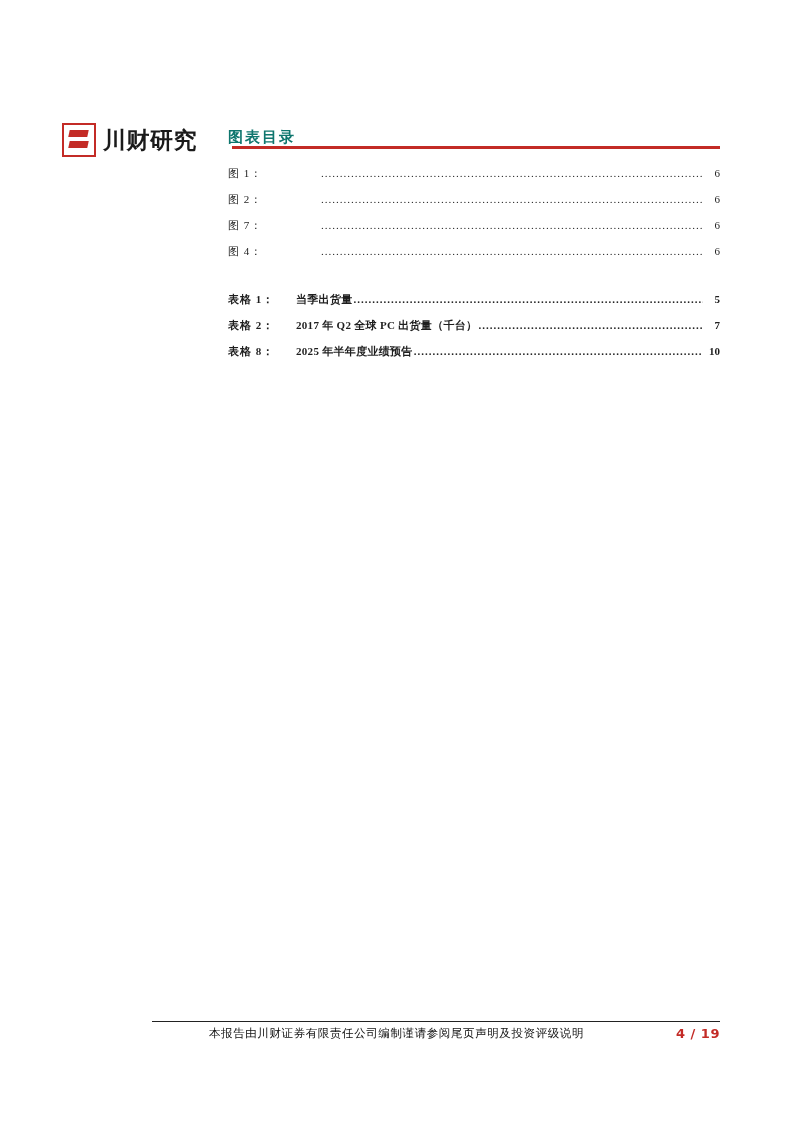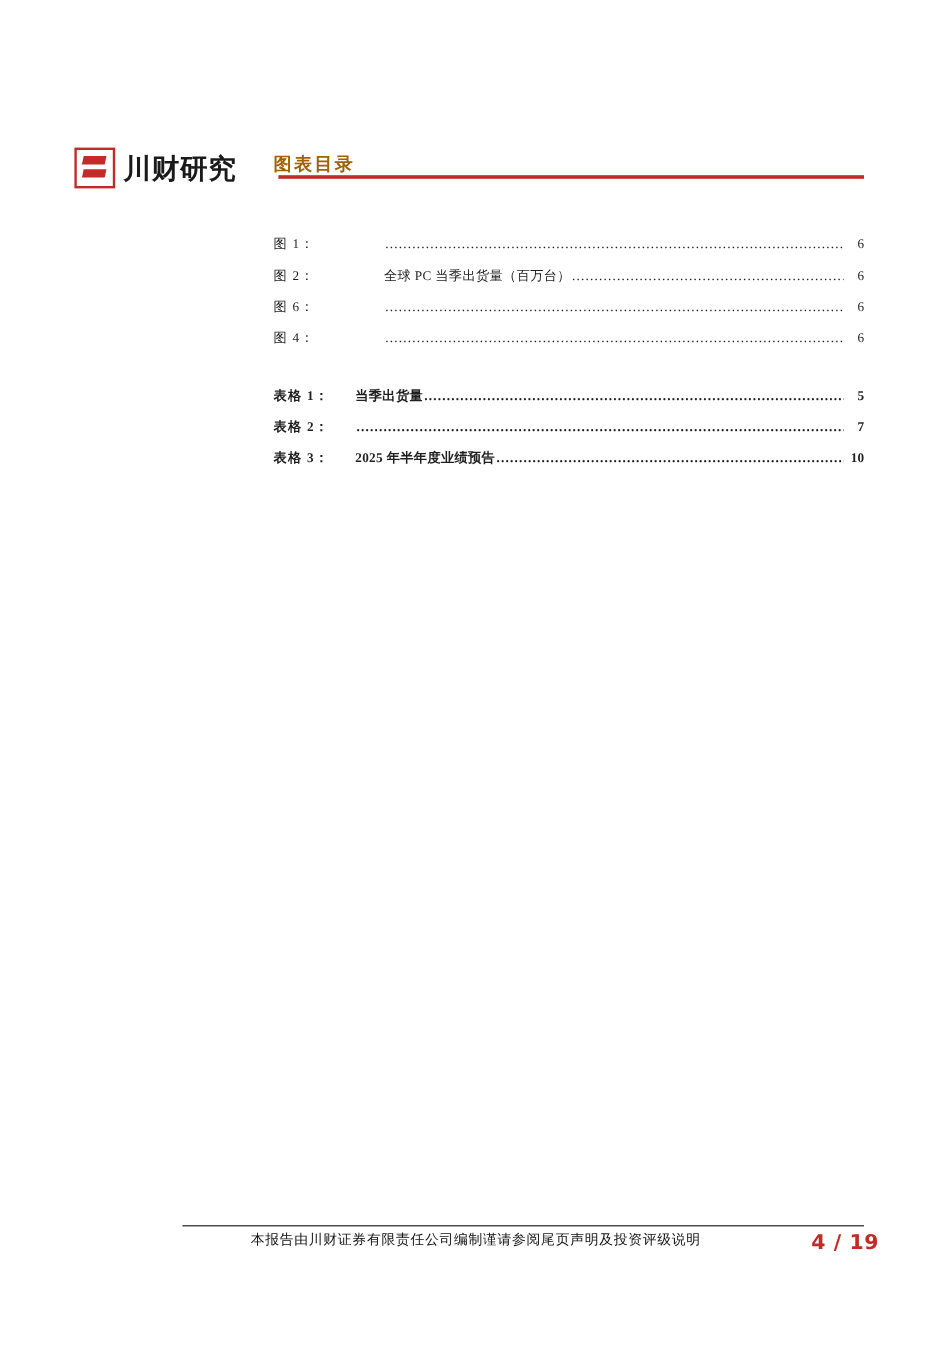--- a/index.html
+++ b/index.html
@@ -82,30 +82,29 @@
   }
 
   
   .toc-title {
     position: absolute;
     left: 228px;
     top: 128px;
     font-family: "DejaVu Sans", sans-serif;
     font-size: 15px;
     font-weight: bold;
-    color: #a16207;
+    color: #0f766e;
     letter-spacing: 2px;
   }
 
   
   .toc-block {
     position: absolute;
     left: 228px;
     width: 492px;
-    margin-top: 31px;
   }
   #figure-list { top: 160px; }
   #table-list  { top: 286px; font-weight: bold; }
 
   .toc-row {
     display: flex;
     align-items: baseline;
     font-size: 11px;
     color: #1f1f1f;
     height: 26px;
@@ -157,21 +156,21 @@
     font-family: Liberation Mono, monospace;
     font-size: 11.5px;
     color: #111111;
     letter-spacing: 0.6px;
   }
   .page-number {
     position: absolute;
     left: 676px;
     top: 1026px;
     font-family: "DejaVu Sans", sans-serif;
-    font-size: 17px;
+    font-size: 13px;
     font-weight: bold;
     color: #c32b26;
     letter-spacing: 0.5px;
   }
   .page-number .pn-box {
     display: inline-block;
   }
 
   
   .banner {
@@ -198,50 +197,50 @@
   <div class="toc-title">图表目录</div>
 
   <div class="toc-block" id="figure-list">
     <div class="toc-row fig">
       <span class="toc-label">图 1：</span>
       <span class="toc-dots">................................................................................................................................................................</span>
       <span class="toc-page">6</span>
     </div>
     <div class="toc-row fig">
       <span class="toc-label">图 2：</span>
-      <span class="toc-text">全球 PC 当季出货量（百万台）</span>
-      <span class="toc-dots">................................................................................................................................................................</span>
-      <span class="toc-page">6</span>
-    </div>
-    <div class="toc-row fig">
-      <span class="toc-label">图 6：</span>
+      <span class="toc-dots">................................................................................................................................................................</span>
+      <span class="toc-page">6</span>
+    </div>
+    <div class="toc-row fig">
+      <span class="toc-label">图 7：</span>
       <span class="toc-dots">................................................................................................................................................................</span>
       <span class="toc-page">6</span>
     </div>
     <div class="toc-row fig">
       <span class="toc-label">图 4：</span>
       <span class="toc-dots">................................................................................................................................................................</span>
       <span class="toc-page">6</span>
     </div>
   </div>
 
   <div class="toc-block" id="table-list">
     <div class="toc-row tbl">
       <span class="toc-label">表格 1：</span>
       <span class="toc-text">当季出货量</span>
       <span class="toc-dots">................................................................................................................................................................</span>
       <span class="toc-page">5</span>
     </div>
     <div class="toc-row tbl">
       <span class="toc-label">表格 2：</span>
+      <span class="toc-text">2017 年 Q2 全球 PC 出货量（千台）</span>
       <span class="toc-dots">................................................................................................................................................................</span>
       <span class="toc-page">7</span>
     </div>
     <div class="toc-row tbl">
-      <span class="toc-label">表格 3：</span>
+      <span class="toc-label">表格 8：</span>
       <span class="toc-text">2025 年半年度业绩预告</span>
       <span class="toc-dots">................................................................................................................................................................</span>
       <span class="toc-page">10</span>
     </div>
   </div>
 
   <div class="footer-rule"></div>
   <div class="footer-text">本报告由川财证券有限责任公司编制谨请参阅尾页声明及投资评级说明</div>
   <div class="page-number">
     <span class="pn-box">4 / 19</span>

